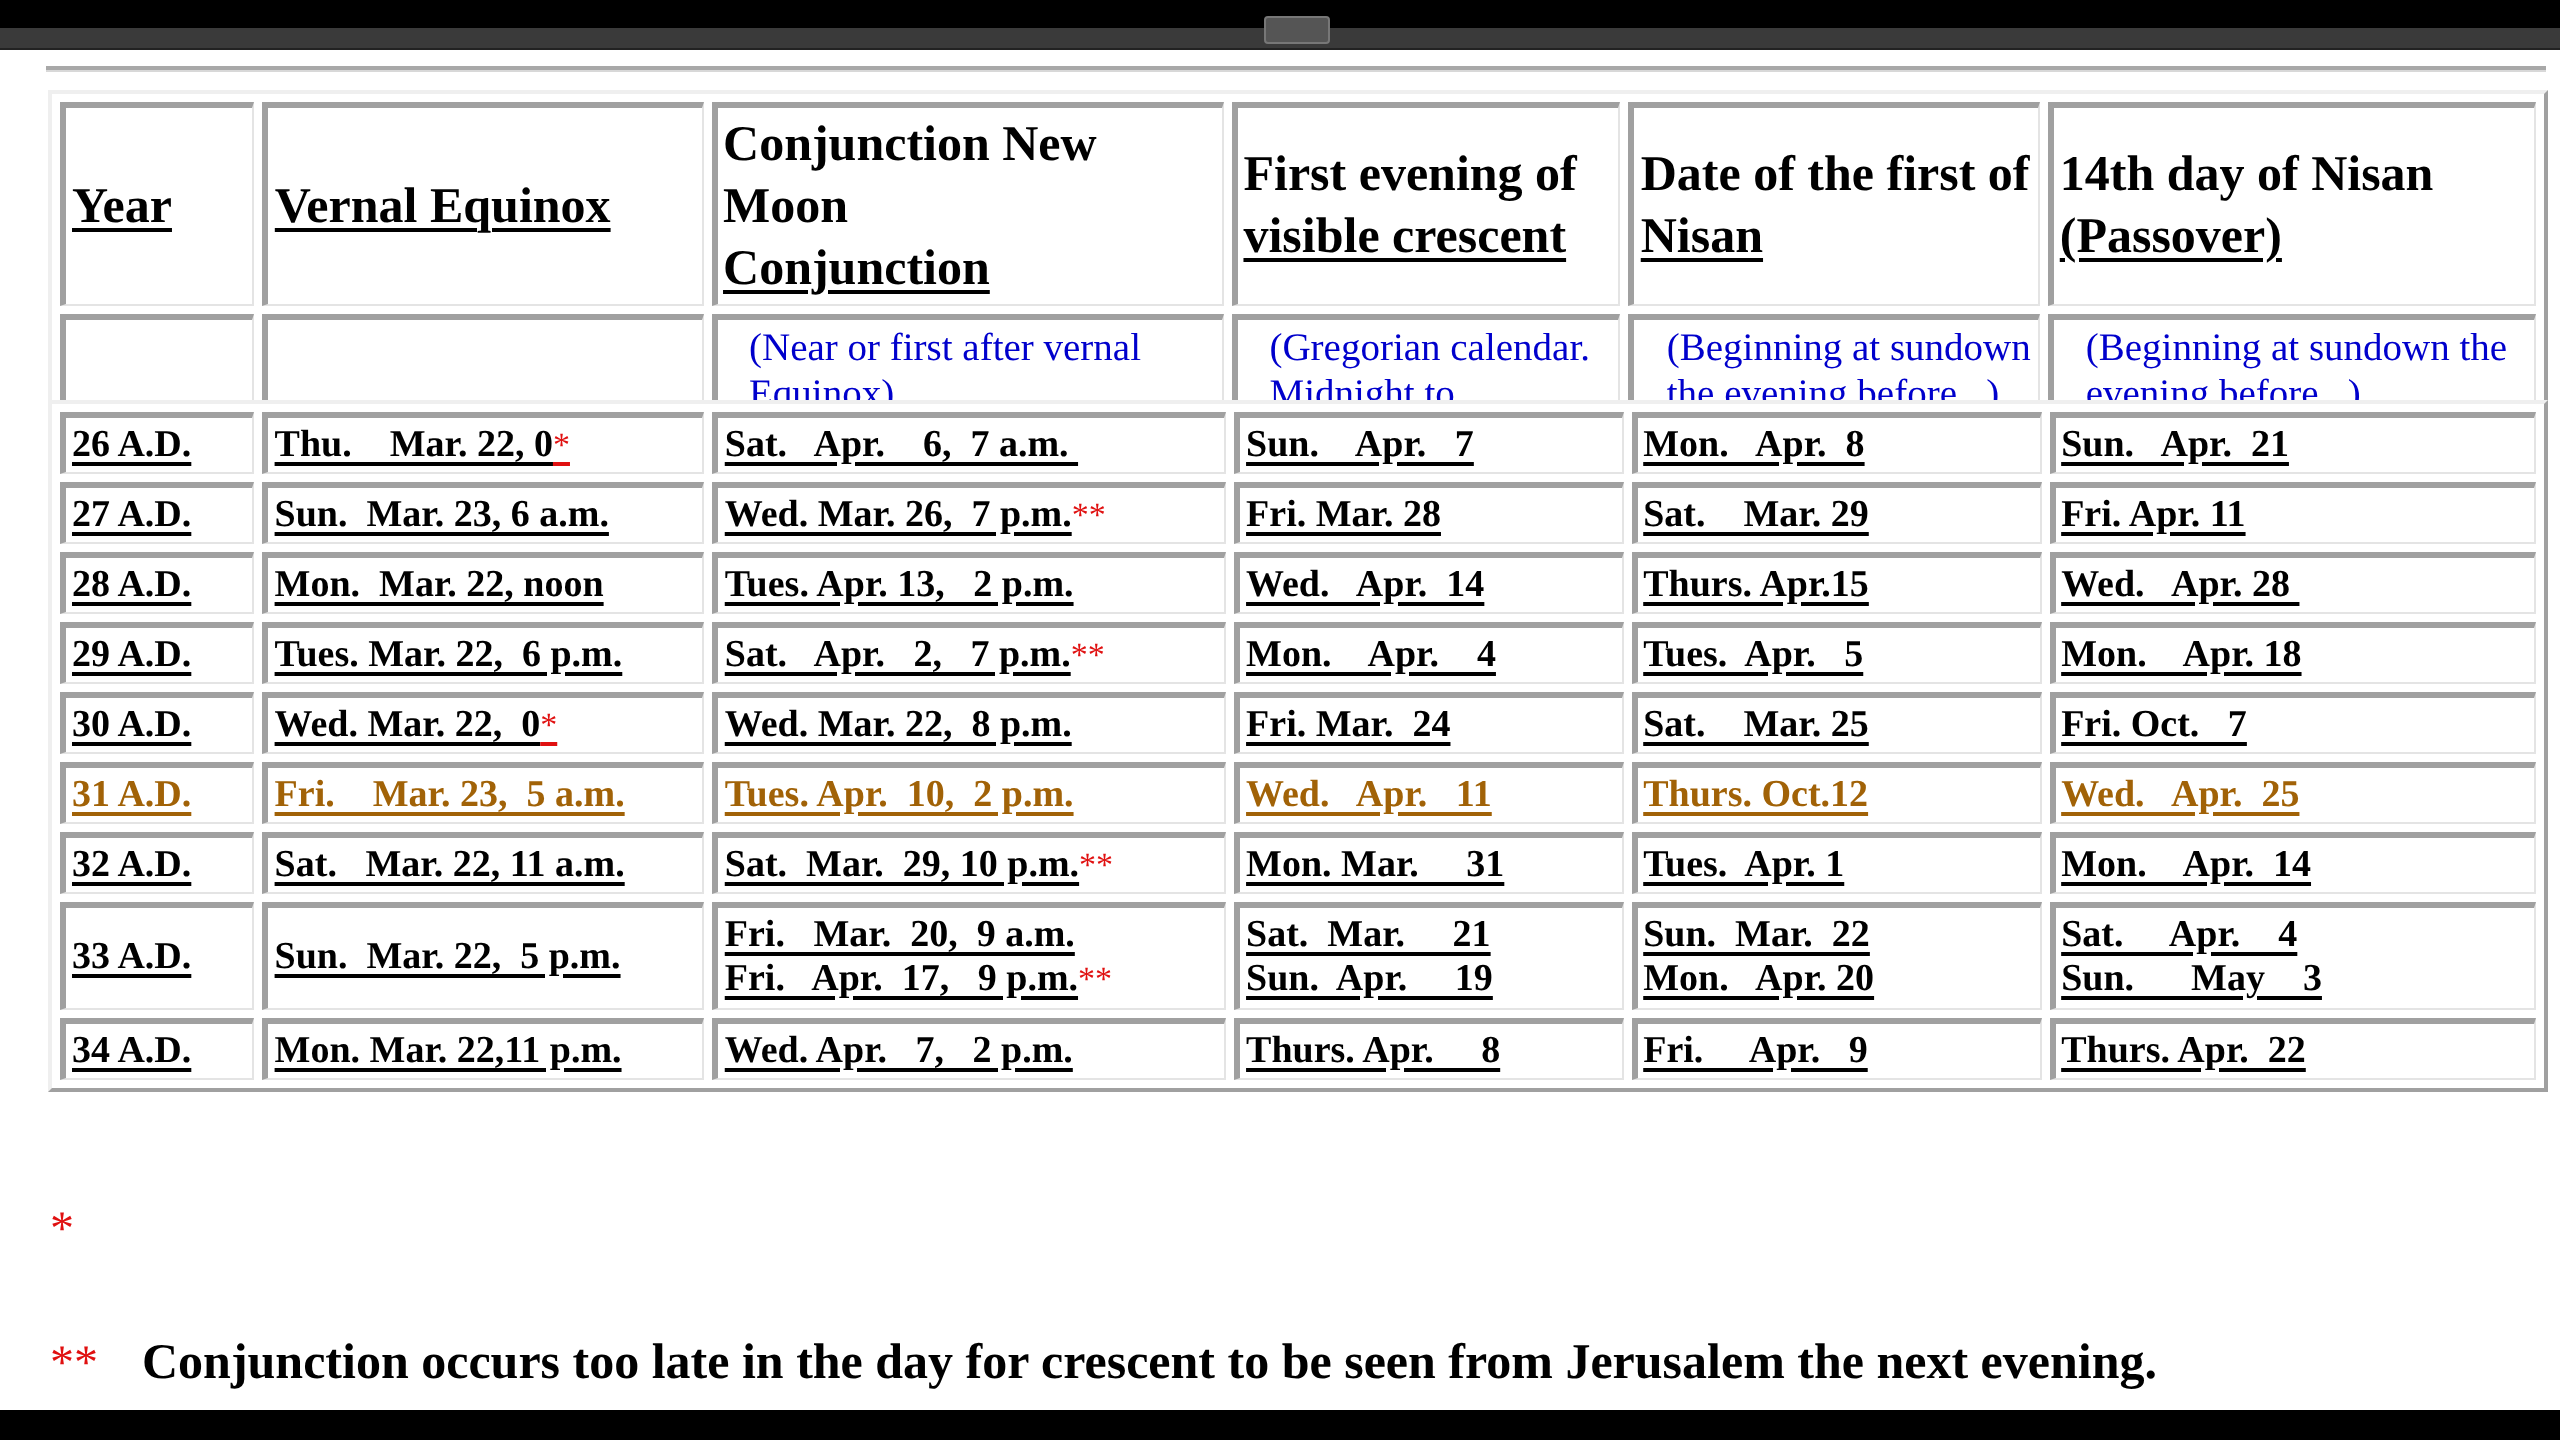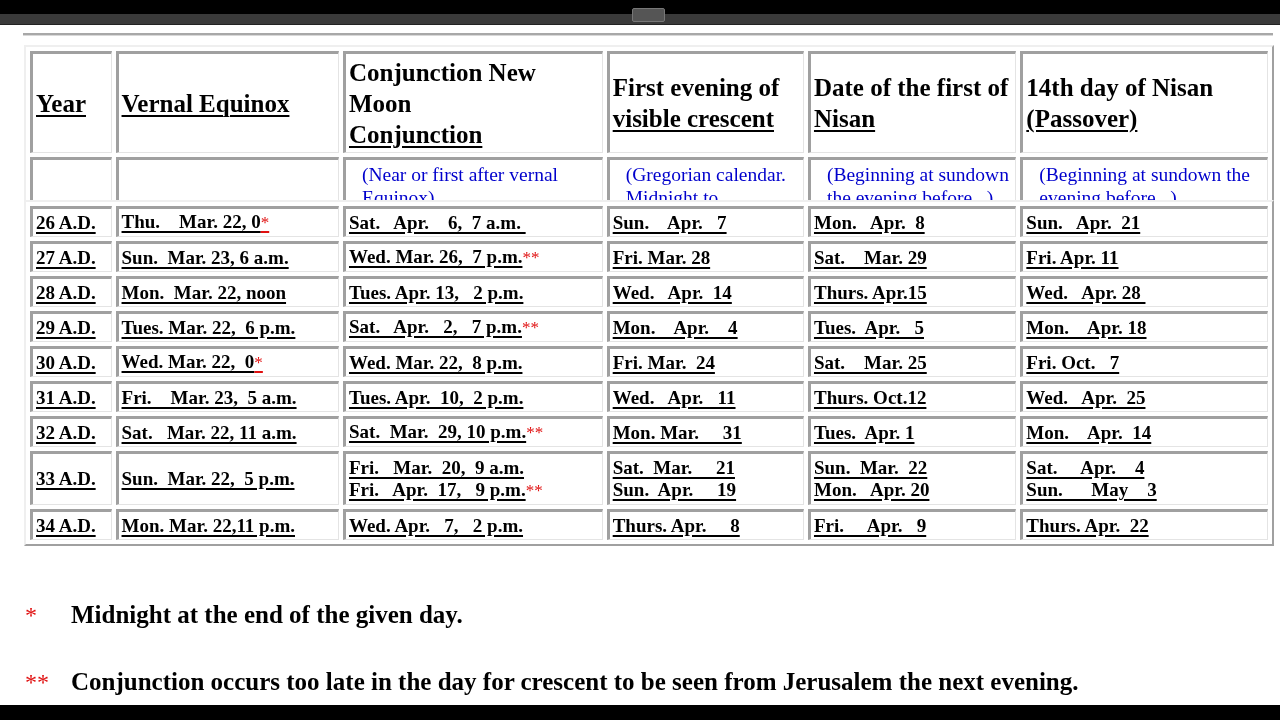--- a/index.html
+++ b/index.html
@@ -16,32 +16,32 @@
     table.grid { position: absolute; border-collapse: separate; border-spacing: 4px; background: #fff; border-left: 2px solid #efefef; border-top: 2px solid #efefef; border-right: 2px solid #a0a0a0; border-bottom: 2px solid #a0a0a0; }
     table.grid td { border-top: 3px solid #a0a0a0; border-left: 3px solid #a0a0a0; border-right: 1px solid #e4e4e4; border-bottom: 1px solid #e4e4e4; vertical-align: middle; padding: 1px 3px 1px 3px; }
 
     #hdr { left: 24px; top: 45px; width: 1250px; }
     #hdr td.h { height: 102px; font-weight: bold; font-size: 25px; line-height: 31px; }
     #hdr td.sub { height: 58px; font-size: 19.5px; line-height: 23px; color: #0000cc; vertical-align: top; padding-top: 3px; padding-left: 16px; }
 
     #body { left: 24px; top: 200px; width: 1250px; }
     #body td { height: 31px; font-weight: bold; font-size: 19px; line-height: 22px; white-space: pre; }
     #body tr.tall td { height: 54px; }
-    #body tr.highlight td, #body tr.highlight td u { color: #000000; }
+    #body tr.highlight td, #body tr.highlight td u { color: #a16207; }
 
     u { text-decoration: underline; text-decoration-thickness: 2px; text-underline-offset: 3px; }
     .mark { color: #e01010; font-weight: normal; text-decoration: none; font-size: 17px; }
 
     .fn { position: absolute; left: 25px; font-weight: bold; font-size: 25px; line-height: 30px; }
     .fn .sym { position: absolute; left: 0; top: 0; color: #e01010; font-weight: normal; font-size: 24px; }
     .fn .txt { position: absolute; left: 46px; top: 0; white-space: nowrap; }
     #fn1 { top: 600px; width: 1200px; height: 30px; }
     #fn2 { top: 667px; width: 1200px; height: 30px; }
 
-    .c1 { width: 81px; } .c2 { width: 222px; } .c3 { width: 258px; }
+    .c1 { width: 98px; } .c2 { width: 222px; } .c3 { width: 258px; }
     .c4 { width: 196px; } .c5 { width: 207px; } .c6 { width: 246px; }
   </style>
 </head>
 <body>
 
 <div class="topbar"></div>
 <div class="topbar2"></div>
 <div class="topbar-btn"></div>
 
 <div class="hr"></div>
@@ -139,20 +139,19 @@
         <td class="c3"><u>Wed. Apr.   7,   2 p.m.</u></td>
         <td class="c4"><u>Thurs. Apr.     8</u></td>
         <td class="c5"><u>Fri.     Apr.   9</u></td>
         <td class="c6"><u>Thurs. Apr.  22</u></td>
       </tr>
     </tbody>
 </table>
 
 <div class="fn" id="fn1">
   <span class="sym">*</span>
-  <span class="txt">Midnight at the end of the given day.</span>
 </div>
 <div class="fn" id="fn2">
   <span class="sym">**</span>
   <span class="txt">Conjunction occurs too late in the day for crescent to be seen from Jerusalem the next evening.</span>
 </div>
 
 <div class="bottombar"></div>
 
 </body></html>

